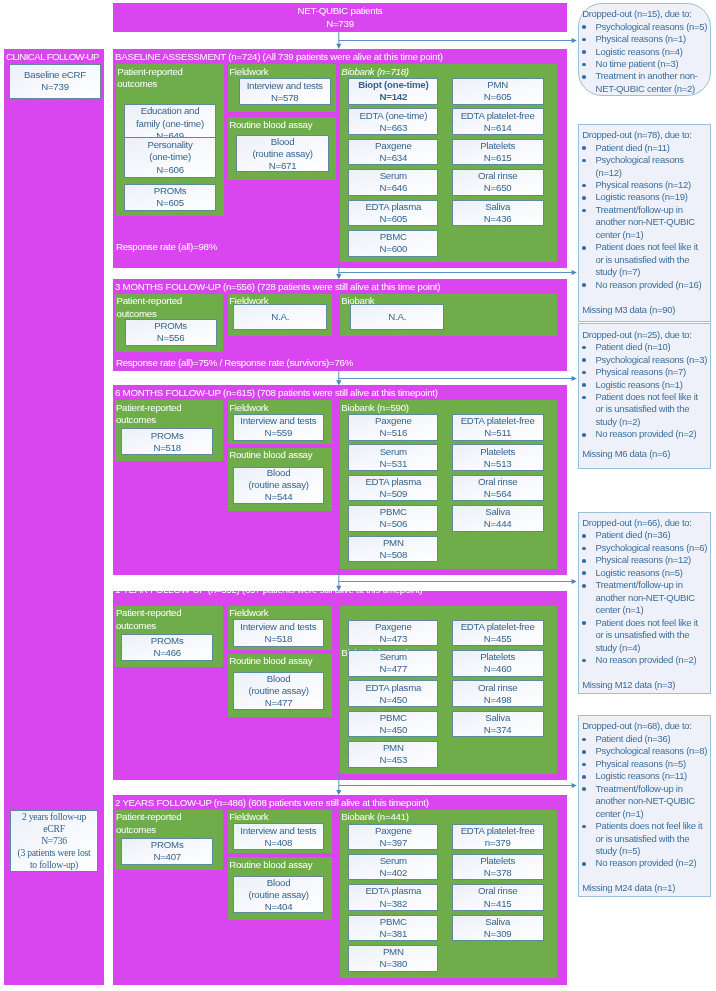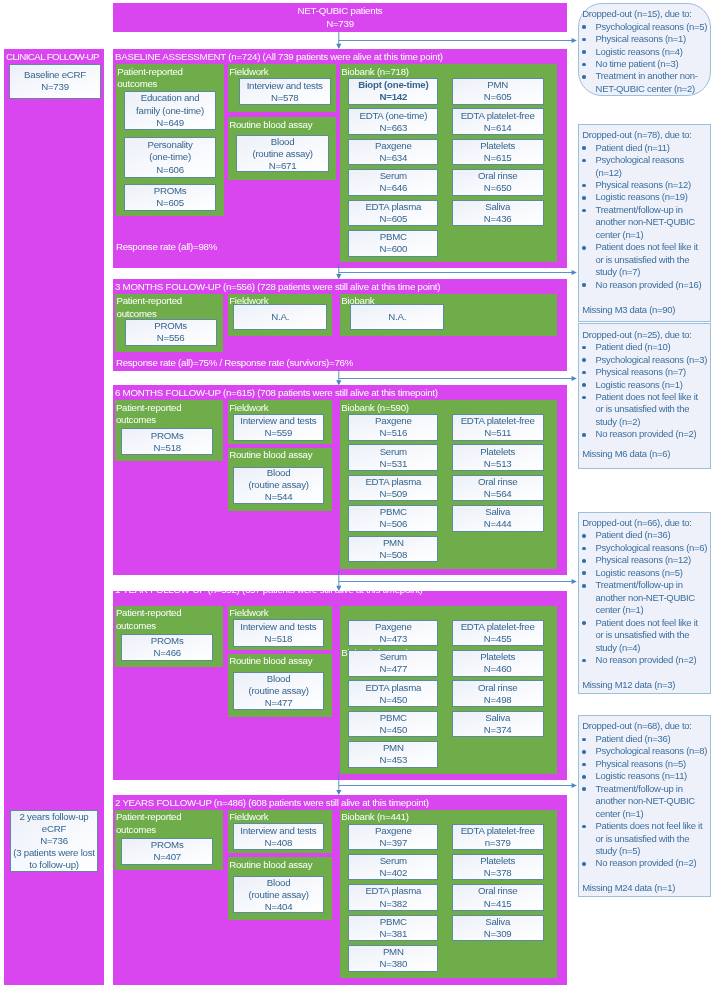--- a/index.html
+++ b/index.html
@@ -33,33 +33,33 @@
 <div class="abs blue" style="left:113px;top:3px;width:454px;height:29px;display:flex;flex-direction:column;align-items:center;justify-content:center;color:#fff;line-height:1.3;">
   <div>NET-QUBIC patients</div>
   <div>N=739</div>
 </div>
 <div class="abs blue" style="left:4px;top:49.2px;width:100px;height:935.6px;"></div>
 <div class="abs" style="left:6px;top:51.2px;color:#fff;white-space:nowrap;letter-spacing:-0.58px;">CLINICAL FOLLOW-UP</div>
 <div class="abs wbox" style="left:9px;top:63.7px;width:92px;height:35px;line-height:1.25;">
   <div>Baseline eCRF</div>
   <div>N=739</div>
 </div>
-<div class="abs wbox" style="left:10px;top:810px;width:88px;height:62px;line-height:1.25;">
+<div class="abs wbox" style="left:10px;top:810px;width:88px;height:62px;line-height:1.25;font-family:Liberation Serif, serif;">
   <div>2 years follow-up</div>
   <div>eCRF</div>
   <div>N=736</div>
   <div>(3 patients were lost</div>
   <div>to follow-up)</div>
 </div>
 
 <div class="abs blue" style="left:113px;top:49.2px;width:454px;height:219px;"></div>
 <div class="abs sechdr" style="left:115px;top:51.2px;white-space:nowrap;">BASELINE ASSESSMENT (n=724) (All 739 patients were alive at this time point)</div>
 <div class="abs green" style="left:116px;top:64.4px;width:108.1px;height:151.7px;"></div>
 <div class="abs grnhdr" style="left:117.2px;top:65.6px;width:105.1px;line-height:1.29;">Patient-reported outcomes</div>
-<div class="abs wbox" style="left:124.3px;top:91px;width:91.5px;height:39.2px;line-height:1.25;">
+<div class="abs wbox" style="left:124.3px;top:104px;width:91.5px;height:39.2px;line-height:1.25;">
   <div>Education and</div>
   <div>family (one-time)</div>
   <div>N=649</div>
 </div>
 <div class="abs wbox" style="left:124.3px;top:136.6px;width:91.5px;height:41.7px;line-height:1.25;">
   <div>Personality</div>
   <div>(one-time)</div>
   <div>N=606</div>
 </div>
 <div class="abs wbox" style="left:124.3px;top:183.6px;width:91.5px;height:27.7px;line-height:1.25;">
@@ -73,21 +73,21 @@
   <div>N=578</div>
 </div>
 <div class="abs green" style="left:228px;top:117.4px;width:107.5px;height:62.3px;"></div>
 <div class="abs grnhdr" style="left:229.2px;top:118.6px;width:104.5px;line-height:1.29;">Routine blood assay</div>
 <div class="abs wbox" style="left:236.4px;top:135.3px;width:92.4px;height:37.2px;line-height:1.25;">
   <div>Blood</div>
   <div>(routine assay)</div>
   <div>N=671</div>
 </div>
 <div class="abs green" style="left:340px;top:64.4px;width:217px;height:198px;"></div>
-<div class="abs grnhdr" style="left:341.2px;top:65.6px;width:214px;line-height:1.29;">Biobank (n=718)</div>
+<div class="abs grnhdr" style="left:341.2px;top:65.6px;width:214px;line-height:1.29;font-style:italic;">Biobank (n=718)</div>
 <div class="abs wbox" style="left:348.3px;top:78px;width:90px;height:26.6px;line-height:1.25;font-weight:bold;">
   <div>Biopt (one-time)</div>
   <div>N=142</div>
 </div>
 <div class="abs wbox" style="left:348.3px;top:108.4px;width:90px;height:26.6px;line-height:1.25;">
   <div>EDTA (one-time)</div>
   <div>N=663</div>
 </div>
 <div class="abs wbox" style="left:348.3px;top:138.8px;width:90px;height:26.6px;line-height:1.25;">
   <div>Paxgene</div>

